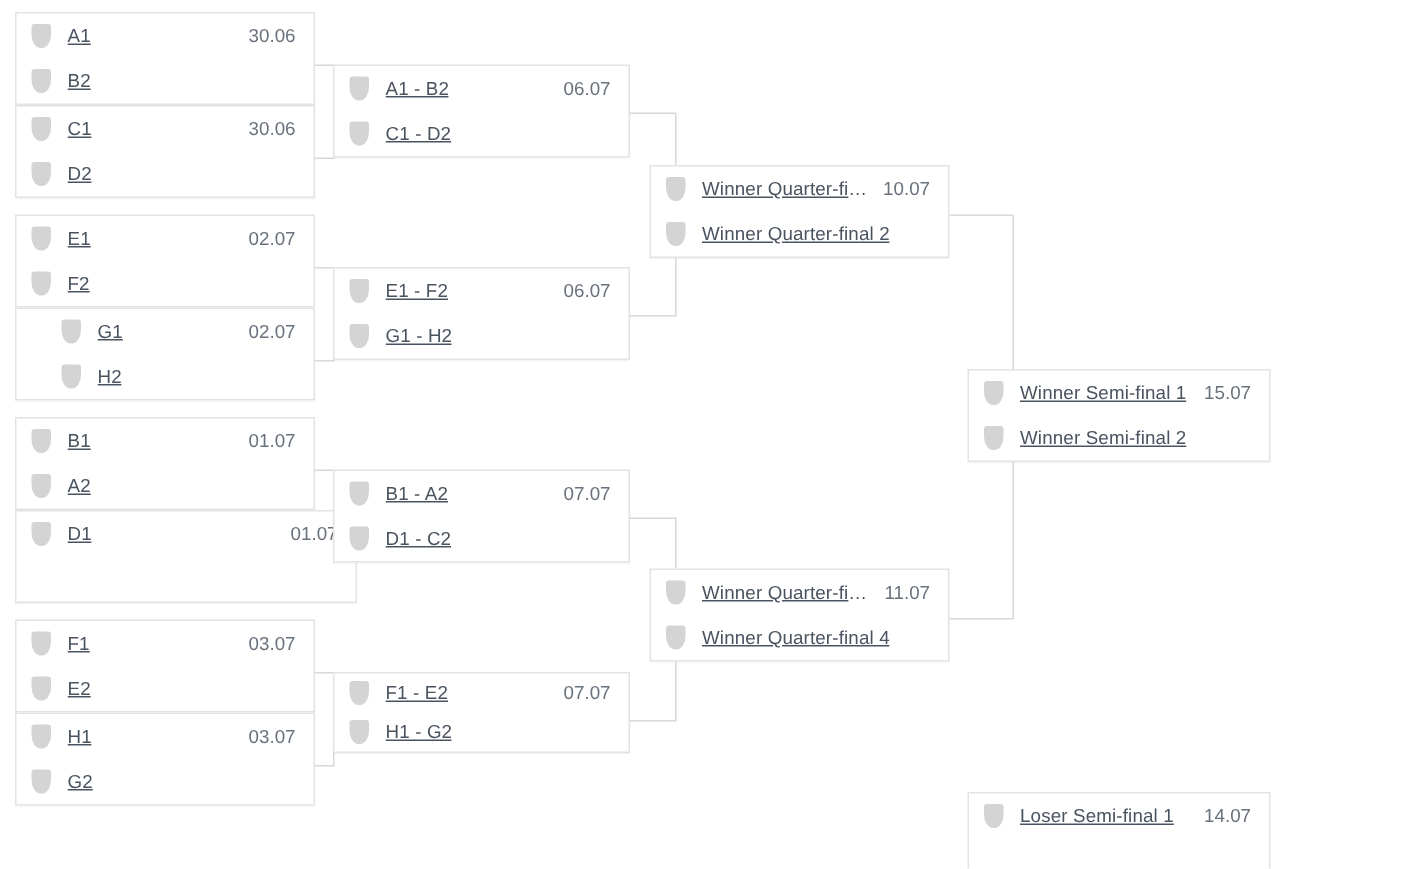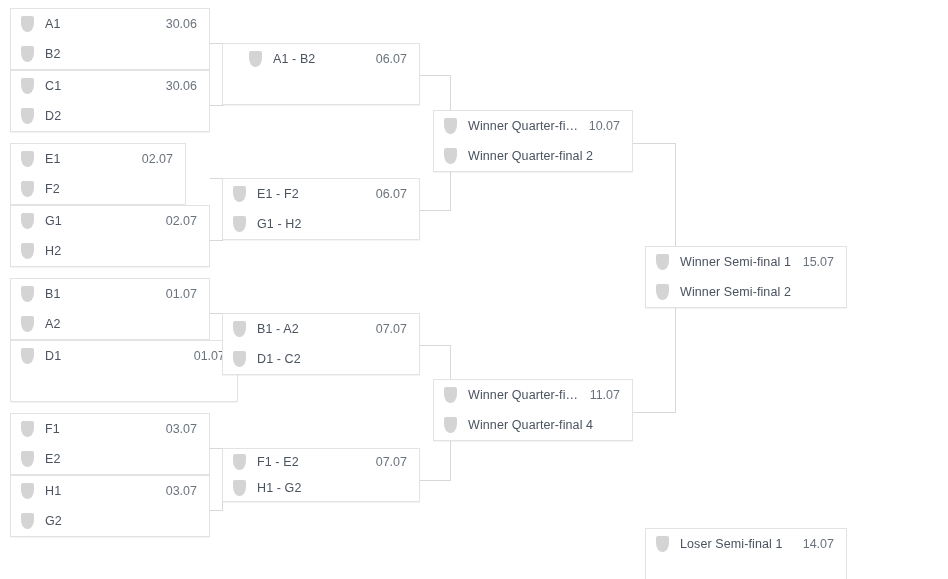--- a/index.html
+++ b/index.html
@@ -35,20 +35,21 @@
   .shield{
     width:13px;height:16px;flex:0 0 13px;
     margin-right:11px;
     background:#d4d4d4;
     border-radius:2px 2px 6px 6px / 2px 2px 9px 9px;
   }
   .team{
     font-size:12.5px;color:#4a5360;
     white-space:nowrap;overflow:hidden;text-overflow:ellipsis;
     letter-spacing:0.1px;
+    text-decoration:underline;
   }
   .date{
     margin-left:auto;padding-left:10px;
     font-size:12.5px;color:#6a737d;
     white-space:nowrap;
   }
   .caption{
     position:absolute;
     font-size:12.5px;color:#5a6370;
     text-align:right;
@@ -115,33 +116,33 @@
       <span class="shield"></span>
       <span class="team">C1</span>
       <span class="date">30.06</span>
     </div>
     <div class="row">
       <span class="shield"></span>
       <span class="team">D2</span>
     </div>
   </div>
 
-  <div class="match" style="left:10px;top:143px;width:176px;height:62px;text-align:center;">
+  <div class="match" style="left:10px;top:143px;width:200px;height:62px;text-align:center;">
     <div class="row">
       <span class="shield"></span>
       <span class="team">E1</span>
       <span class="date">02.07</span>
     </div>
     <div class="row">
       <span class="shield"></span>
       <span class="team">F2</span>
     </div>
   </div>
 
-  <div class="match" style="left:10px;top:205px;width:200px;height:62px;">
+  <div class="match" style="left:10px;top:205px;width:200px;height:62px;padding-left:20px;">
     <div class="row">
       <span class="shield"></span>
       <span class="team">G1</span>
       <span class="date">02.07</span>
     </div>
     <div class="row">
       <span class="shield"></span>
       <span class="team">H2</span>
     </div>
   </div>
@@ -183,26 +184,30 @@
       <span class="shield"></span>
       <span class="team">H1</span>
       <span class="date">03.07</span>
     </div>
     <div class="row">
       <span class="shield"></span>
       <span class="team">G2</span>
     </div>
   </div>
 
-  <div class="match" style="left:222px;top:43px;width:198px;height:62px;padding-left:16px;">
+  <div class="match" style="left:222px;top:43px;width:198px;height:62px;">
     <div class="row">
       <span class="shield"></span>
       <span class="team">A1 - B2</span>
       <span class="date">06.07</span>
     </div>
+    <div class="row">
+      <span class="shield"></span>
+      <span class="team">C1 - D2</span>
+    </div>
   </div>
 
   <div class="match" style="left:222px;top:178px;width:198px;height:62px;">
     <div class="row">
       <span class="shield"></span>
       <span class="team">E1 - F2</span>
       <span class="date">06.07</span>
     </div>
     <div class="row">
       <span class="shield"></span>

